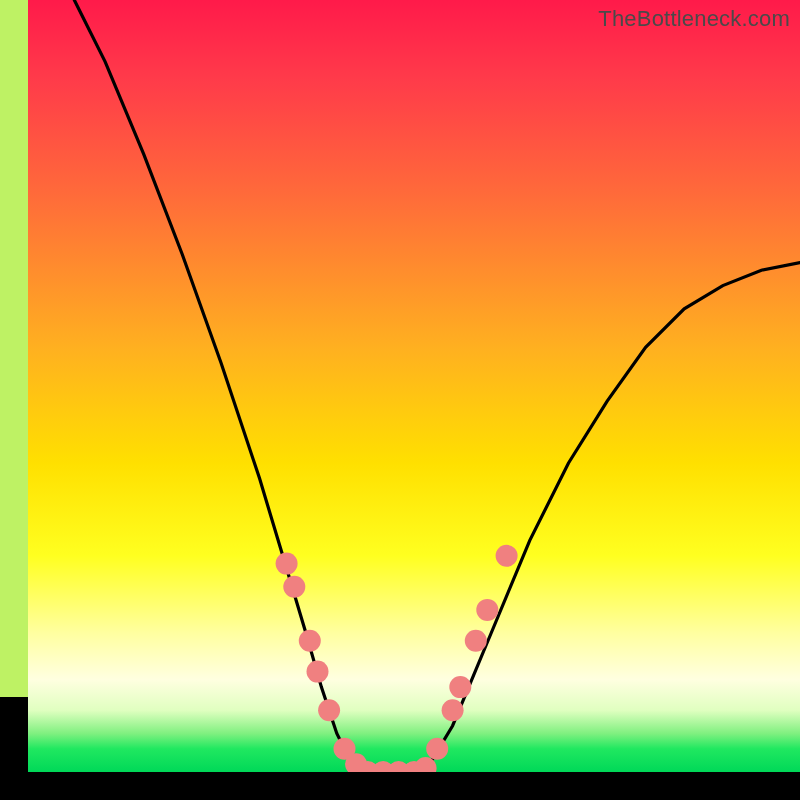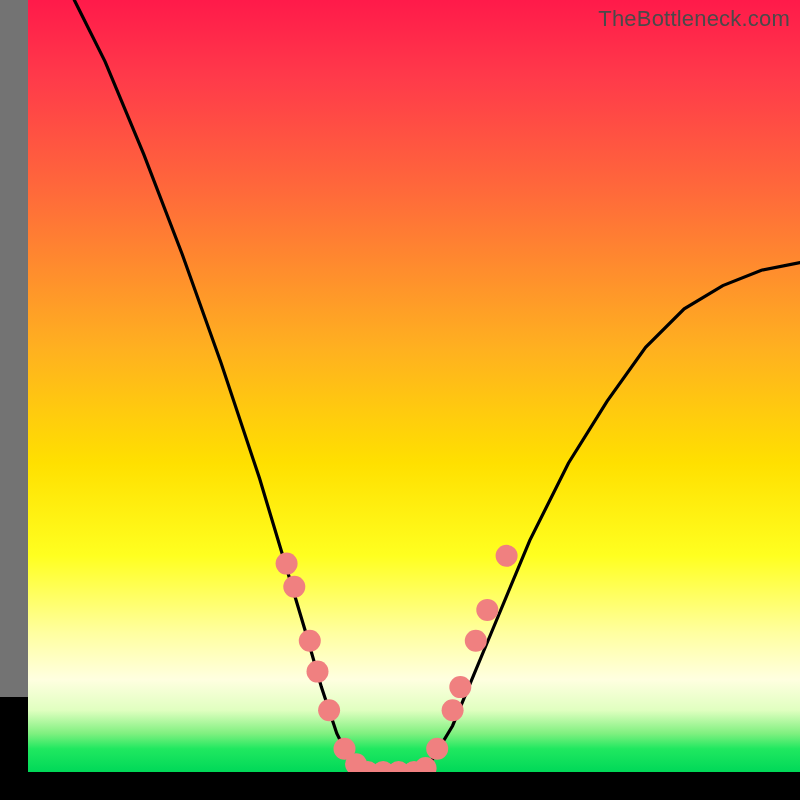--- a/index.html
+++ b/index.html
@@ -8,21 +8,21 @@
     width: 800px;
     height: 800px;
     overflow: hidden;
     background: #000;
     font-family: Arial, Helvetica, sans-serif;
   }
   .frame {
     position: relative;
     width: 800px;
     height: 697px;
-    background: #737373;
+    background: #bef264;
   }
   .plot {
     position: absolute;
     left: 28px;
     top: 0;
     width: 772px;
     height: 772px;
     background: linear-gradient(to bottom,
       #ff1a4a 0%,
       #ff3a4a 10%,

